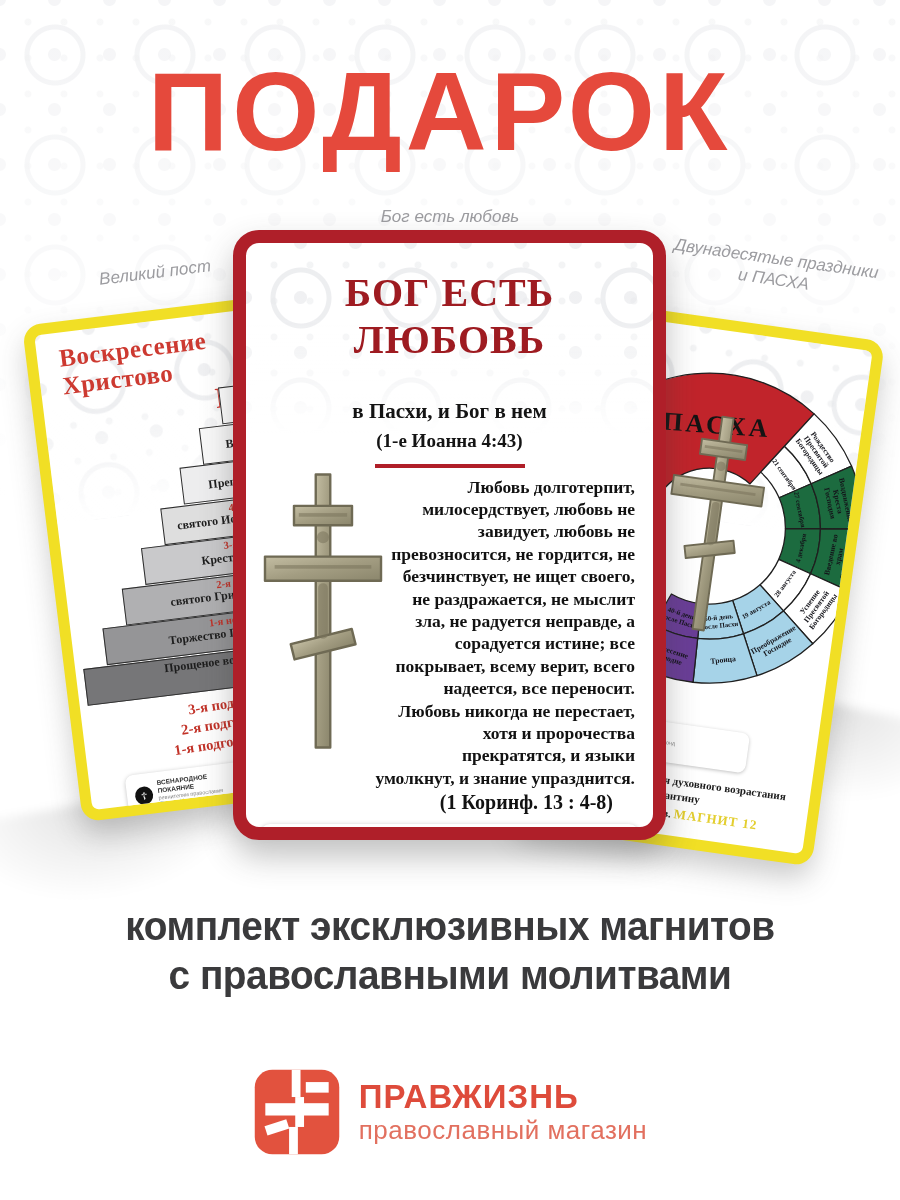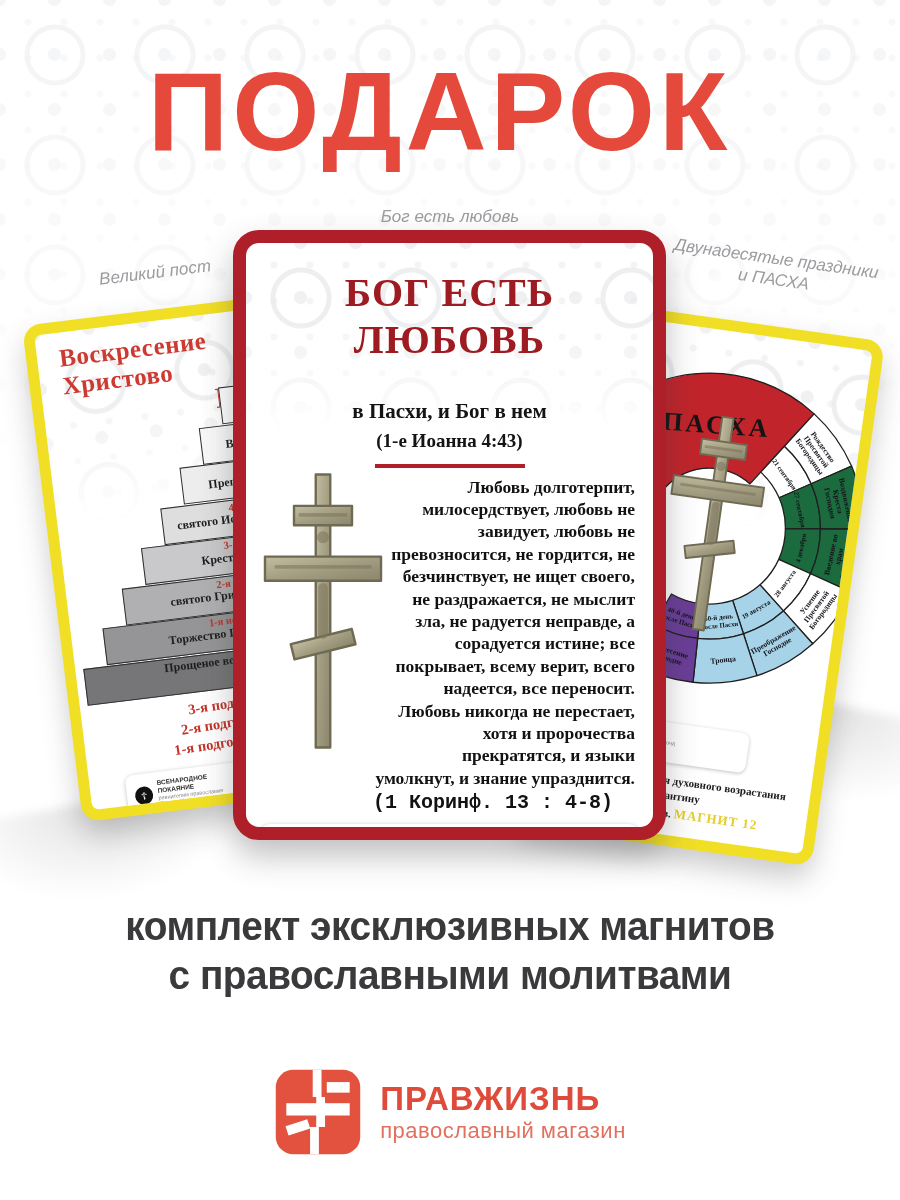--- a/index.html
+++ b/index.html
@@ -50,21 +50,21 @@
     font-weight:700;font-size:40px;letter-spacing:1px;color:#9E1B21;}
   .cc-sub{position:relative;margin-top:8px;text-align:center;font-family:"Liberation Serif",serif;
     font-weight:700;font-size:21px;line-height:1.3;color:#141414;}
   .cc-ref{position:relative;margin-top:4px;text-align:center;font-family:"Liberation Serif",serif;
     font-weight:700;font-size:19px;color:#141414;}
   .cc-divider{position:relative;width:150px;height:4px;background:#B01E28;margin:12px auto 8px;}
   .cc-body{position:relative;padding:0 18px 0 14px;}
   .cc-cross{float:left;width:126px;height:278px;margin:-4px 2px 0 0;}
   .cc-text{font-family:"Liberation Serif",serif;font-weight:700;font-size:17.5px;line-height:1.28;
     color:#121212;text-align:right;margin:0;}
-  .cc-bodyref{font-family:Liberation Mono, monospace;font-weight:700;font-size:20px;color:#121212;
+  .cc-bodyref{font-family:Liberation Serif, serif;font-weight:700;font-size:20px;color:#121212;
     text-align:right;margin:2px 22px 0 0;}
   .badge{position:relative;margin:10px 14px 0;height:54px;background:#fff;border-radius:10px;
     box-shadow:0 1px 5px rgba(0,0,0,.25);display:flex;align-items:center;justify-content:space-between;
     padding:0 14px;box-sizing:border-box;}
   .badge-group{display:flex;align-items:center;gap:8px;}
   .badge-circle{width:40px;height:40px;border-radius:50%;background:#111;color:#fff;display:flex;
     align-items:center;justify-content:center;font-size:22px;font-family:"DejaVu Sans",sans-serif;}
   .badge-t1{font-size:13px;font-weight:700;color:#2b2b2b;letter-spacing:.2px;}
   .badge-pz-name{font-size:16px;font-weight:700;color:#D64541;letter-spacing:.4px;}
 
@@ -97,21 +97,21 @@
     font-family:"Liberation Serif",serif;font-weight:700;font-size:11px;line-height:1.4;color:#1c1c1c;}
   .magnet-yellow{font-size:13px;color:#E3CE2E;letter-spacing:1px;}
 
   
   .footer-text{position:absolute;left:0;top:902px;width:900px;text-align:center;font-weight:800;
     font-size:40px;line-height:1.22;color:#3A3A3C;letter-spacing:-.5px;transform:scaleX(.97);z-index:3;}
   .brand-row{position:absolute;left:0;top:1068px;width:900px;display:flex;justify-content:center;
     align-items:center;gap:18px;z-index:3;}
   .brand-logo{width:88px;height:88px;flex:none;}
   .brand-name{font-size:33px;font-weight:800;color:#DE4B3B;letter-spacing:1px;line-height:1.15;}
-  .brand-tag{font-size:22px;color:#E2705F;letter-spacing:.5px;}
+  .brand-tag{font-size:26px;color:#E2705F;letter-spacing:.5px;}
 </style>
 </head>
 <body>
 
 <div class="stage">
 
   <svg width="0" height="0" style="position:absolute">
     <defs>
       <linearGradient id="bronze" x1="0" y1="0" x2="1" y2="1">
         <stop offset="0" stop-color="#c3bda2"></stop>

